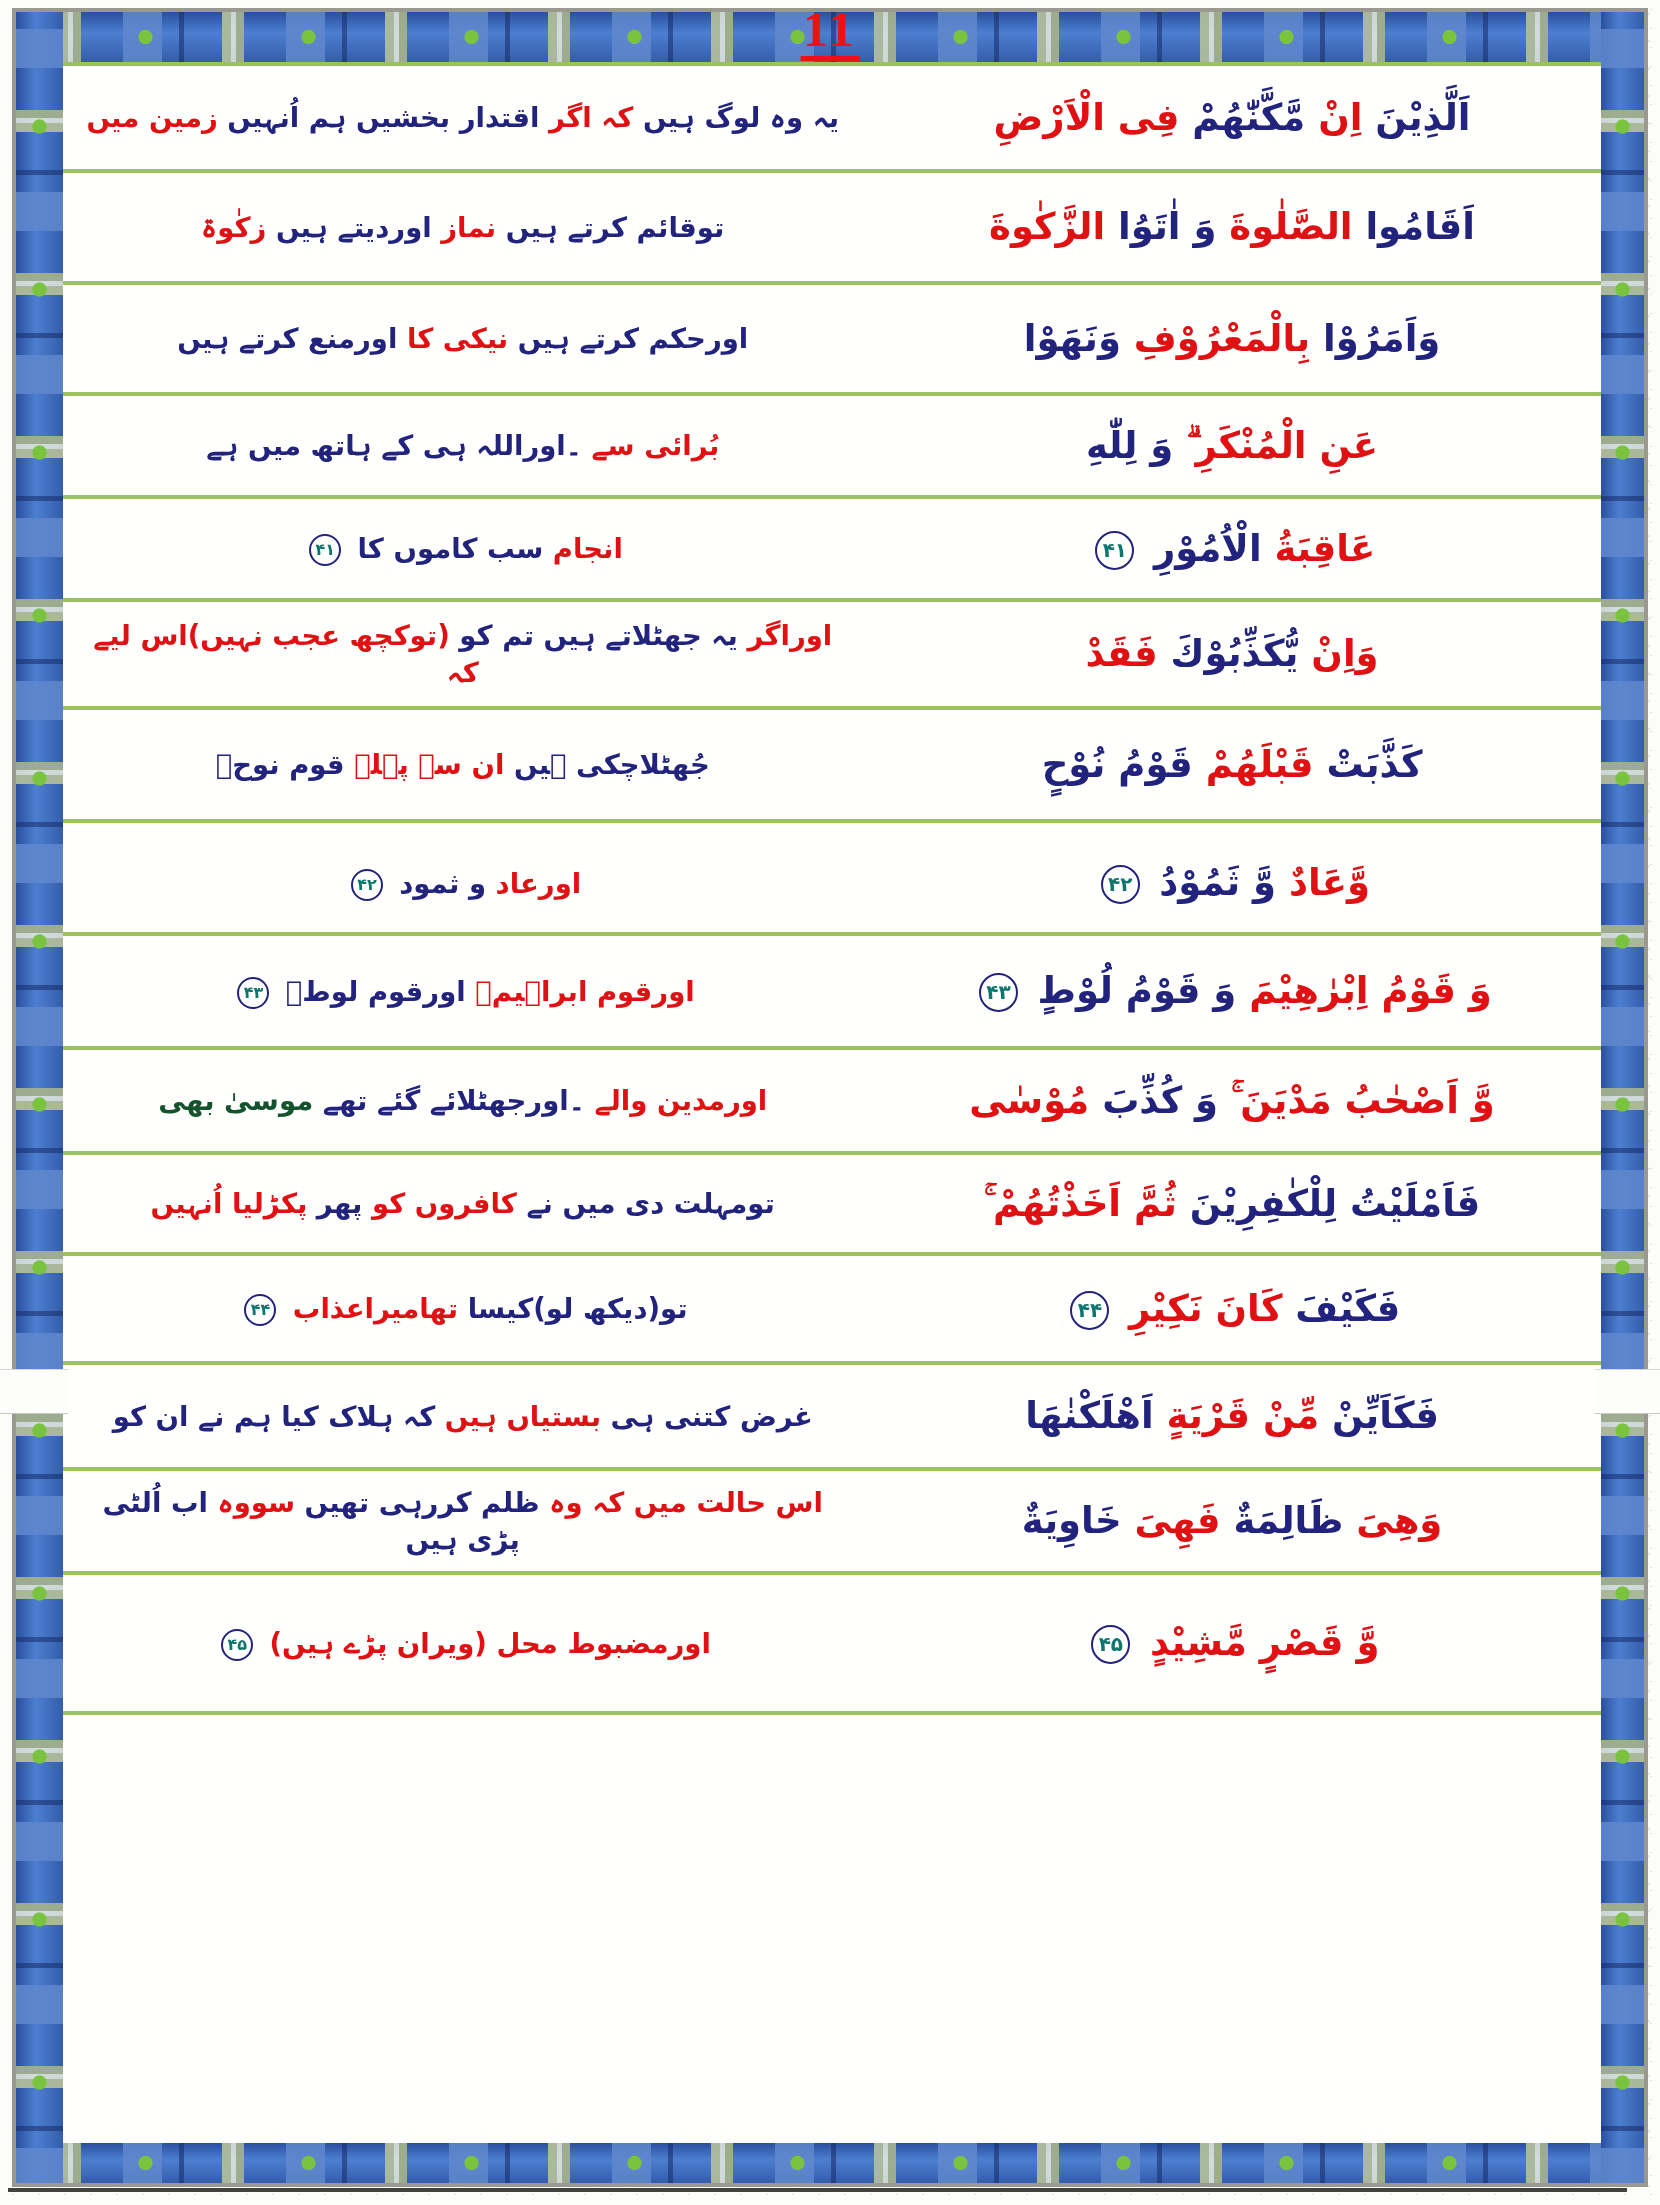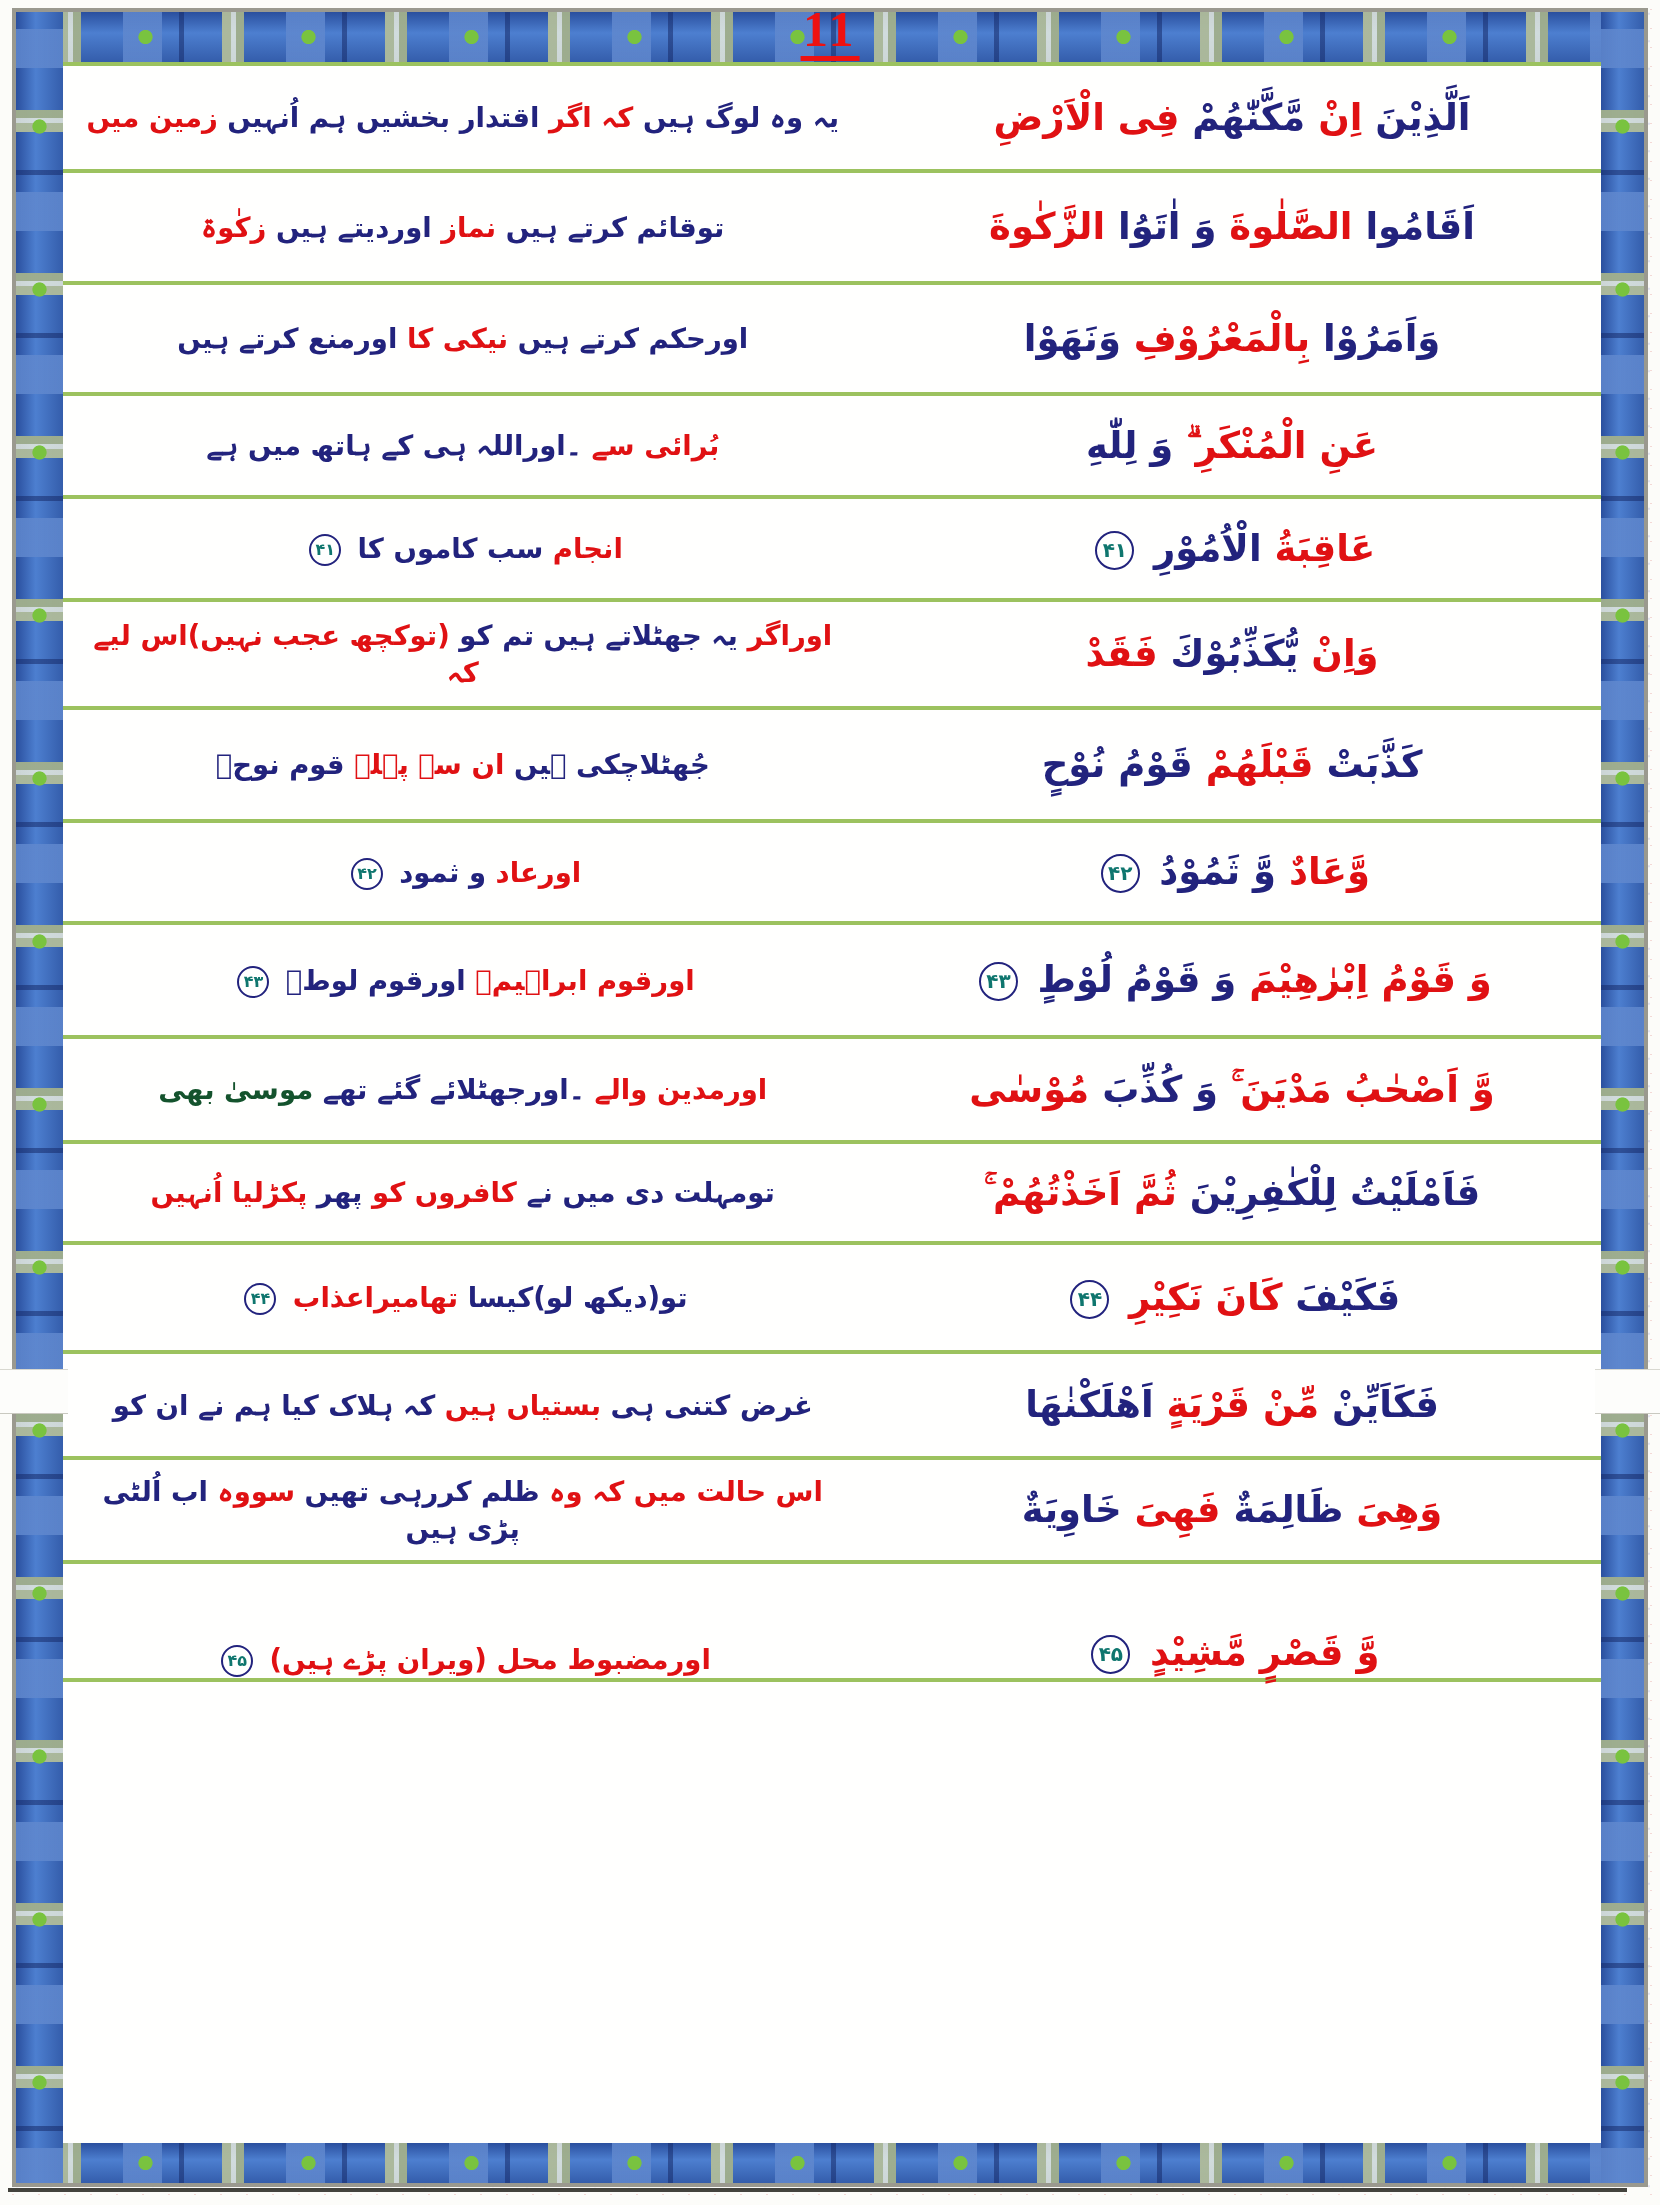--- a/index.html
+++ b/index.html
@@ -145,21 +145,21 @@
   <div class="row" style="height: 108px;">
     <div class="cell urdu"><span class="seg" style="color: rgb(224, 17, 19);">اوراگر</span> <span class="seg" style="color: rgb(34, 35, 125);">یہ جھٹلاتے ہیں تم کو</span> <span class="seg" style="color: rgb(224, 17, 19);">(توکچھ عجب نہیں)اس لیے کہ</span> </div>
     <div class="cell arabic"><span class="seg" style="color: rgb(224, 17, 19);">وَاِنْ</span> <span class="seg" style="color: rgb(34, 35, 125);">يُّكَذِّبُوْكَ</span> <span class="seg" style="color: rgb(224, 17, 19);">فَقَدْ</span> </div>
   </div>
 
   <div class="row" style="height: 113px;">
     <div class="cell urdu"><span class="seg" style="color: rgb(34, 35, 125);">جُھٹلاچکی ہیں</span> <span class="seg" style="color: rgb(224, 17, 19);">ان سے پہلے</span> <span class="seg" style="color: rgb(34, 35, 125);">قوم نوحؑ</span> </div>
     <div class="cell arabic"><span class="seg" style="color: rgb(34, 35, 125);">كَذَّبَتْ</span> <span class="seg" style="color: rgb(224, 17, 19);">قَبْلَهُمْ</span> <span class="seg" style="color: rgb(34, 35, 125);">قَوْمُ نُوْحٍ</span> </div>
   </div>
 
-  <div class="row" style="height: 102px;">
+  <div class="row" style="height: 102px; margin-top: 11px;">
     <div class="cell urdu"><span class="seg" style="color: rgb(224, 17, 19);">اورعاد</span> <span class="seg" style="color: rgb(34, 35, 125);">و ثمود</span> <span class="marker">۴۲</span> </div>
     <div class="cell arabic"><span class="seg" style="color: rgb(224, 17, 19);">وَّعَادٌ</span> <span class="seg" style="color: rgb(34, 35, 125);">وَّ ثَمُوْدُ</span> <span class="marker">۴۲</span> </div>
   </div>
 
   <div class="row" style="height: 114px;">
     <div class="cell urdu"><span class="seg" style="color: rgb(224, 17, 19);">اورقوم ابراہیمؑ</span> <span class="seg" style="color: rgb(34, 35, 125);">اورقوم لوطؑ</span> <span class="marker">۴۳</span> </div>
     <div class="cell arabic"><span class="seg" style="color: rgb(224, 17, 19);">وَ قَوْمُ اِبْرٰهِيْمَ</span> <span class="seg" style="color: rgb(34, 35, 125); text-align: right;">وَ قَوْمُ لُوْطٍ</span> <span class="marker">۴۳</span> </div>
   </div>
 
   <div class="row" style="height: 105px;">
@@ -181,21 +181,21 @@
     <div class="cell urdu"><span class="seg" style="color: rgb(34, 35, 125);">غرض کتنی ہی</span> <span class="seg" style="color: rgb(224, 17, 19);">بستیاں ہیں</span> <span class="seg" style="color: rgb(34, 35, 125);">کہ ہلاک کیا ہم نے ان کو</span> </div>
     <div class="cell arabic"><span class="seg" style="color: rgb(34, 35, 125);">فَكَاَيِّنْ</span> <span class="seg" style="color: rgb(224, 17, 19);">مِّنْ قَرْيَةٍ</span> <span class="seg" style="color: rgb(34, 35, 125);">اَهْلَكْنٰهَا</span> </div>
   </div>
 
   <div class="row" style="height: 104px;">
     <div class="cell urdu"><span class="seg" style="color: rgb(224, 17, 19);">اس حالت میں کہ وہ</span> <span class="seg" style="color: rgb(34, 35, 125);">ظلم کررہی تھیں</span> <span class="seg" style="color: rgb(224, 17, 19);">سووہ</span> <span class="seg" style="color: rgb(34, 35, 125);">اب اُلٹی پڑی ہیں</span> </div>
     <div class="cell arabic"><span class="seg" style="color: rgb(224, 17, 19);">وَهِىَ</span> <span class="seg" style="color: rgb(34, 35, 125); text-align: center;">ظَالِمَةٌ</span> <span class="seg" style="color: rgb(224, 17, 19);">فَهِىَ</span> <span class="seg" style="color: rgb(34, 35, 125);">خَاوِيَةٌ</span> </div>
   </div>
 
 
-  <div class="row" style="height: 118px; align-items: flex-end;">
+  <div class="row" style="height: 140px;">
     <div class="cell urdu"><span class="seg" style="color: rgb(224, 17, 19);">اورمضبوط محل (ویران پڑے ہیں)</span> <span class="marker">۴۵</span> </div>
     <div class="cell arabic"><span class="seg" style="color: rgb(224, 17, 19);">وَّ قَصْرٍ مَّشِيْدٍ</span> <span class="marker">۴۵</span> </div>
   </div>
 </div>
     </div>
   </div>
 
   <div class="page-number">11</div>
 
   <div class="seam seam-left"></div>

